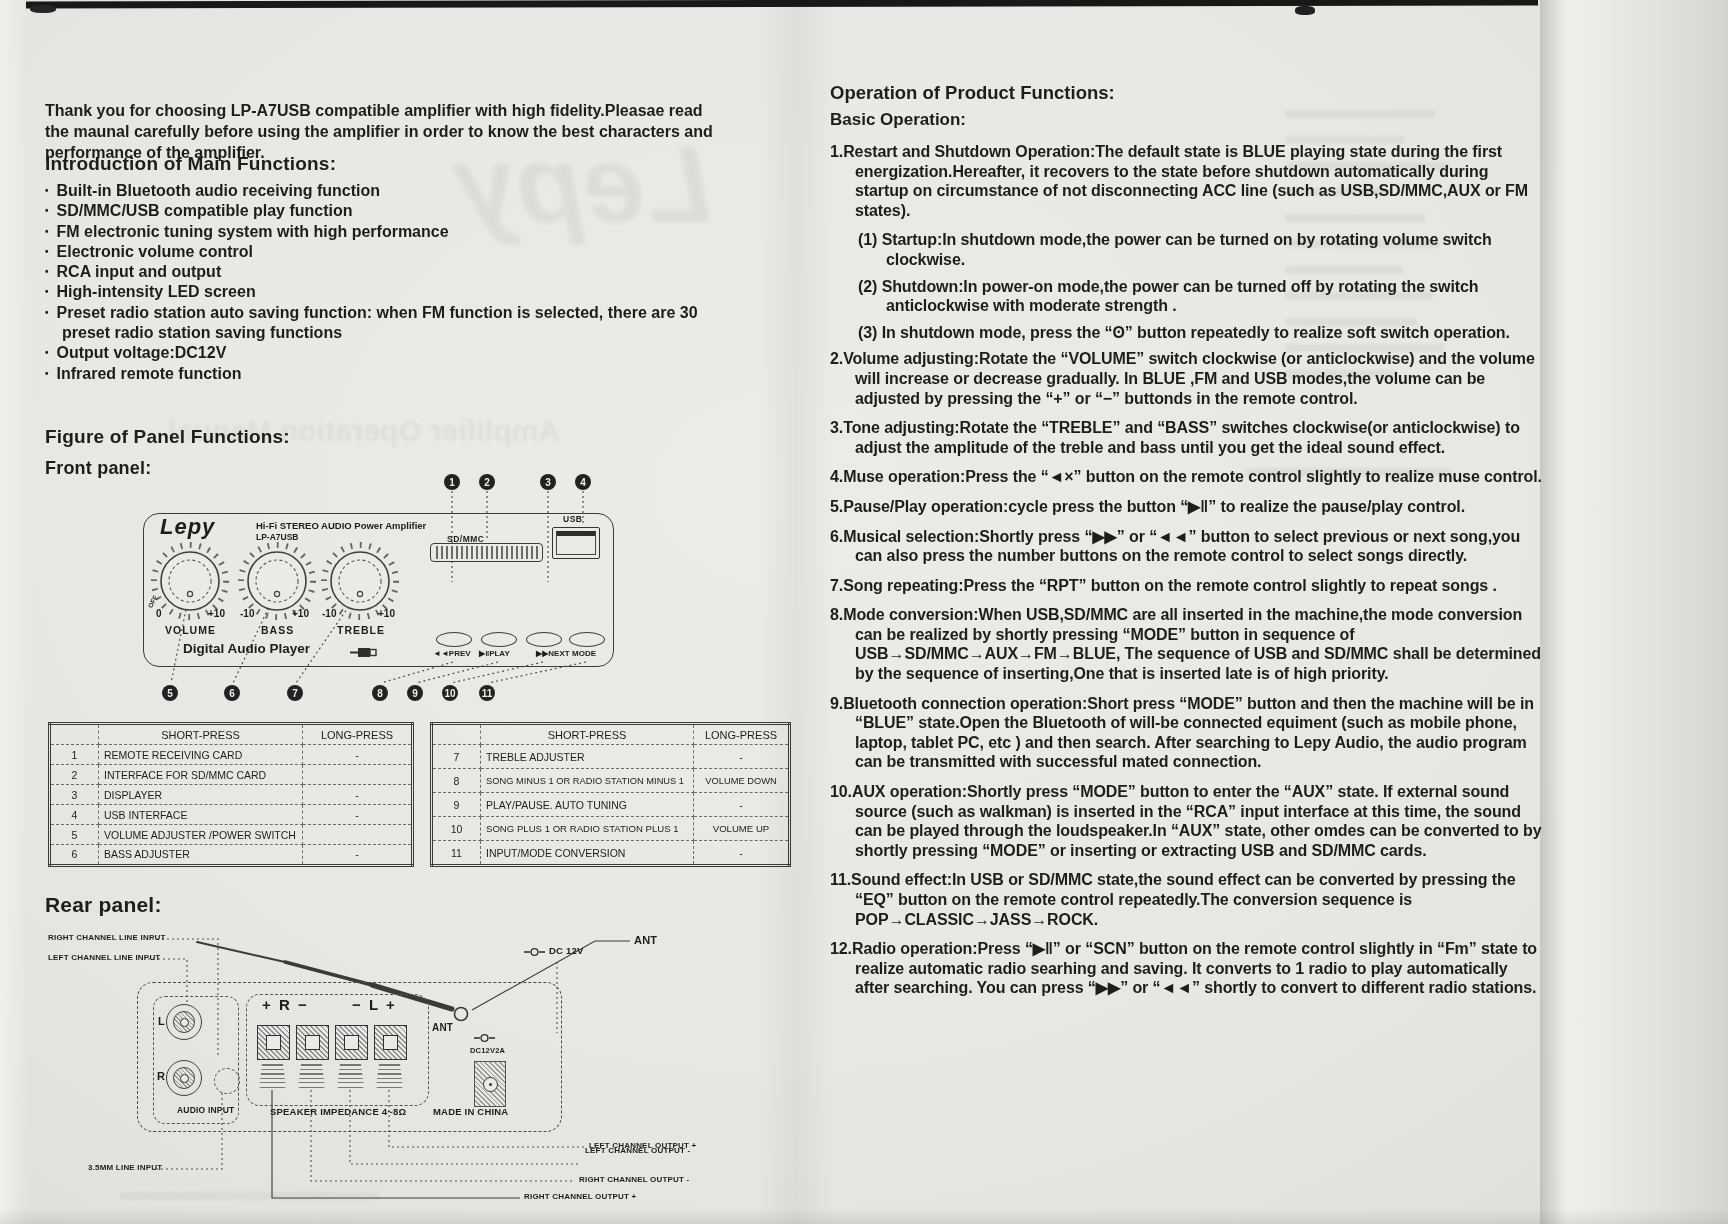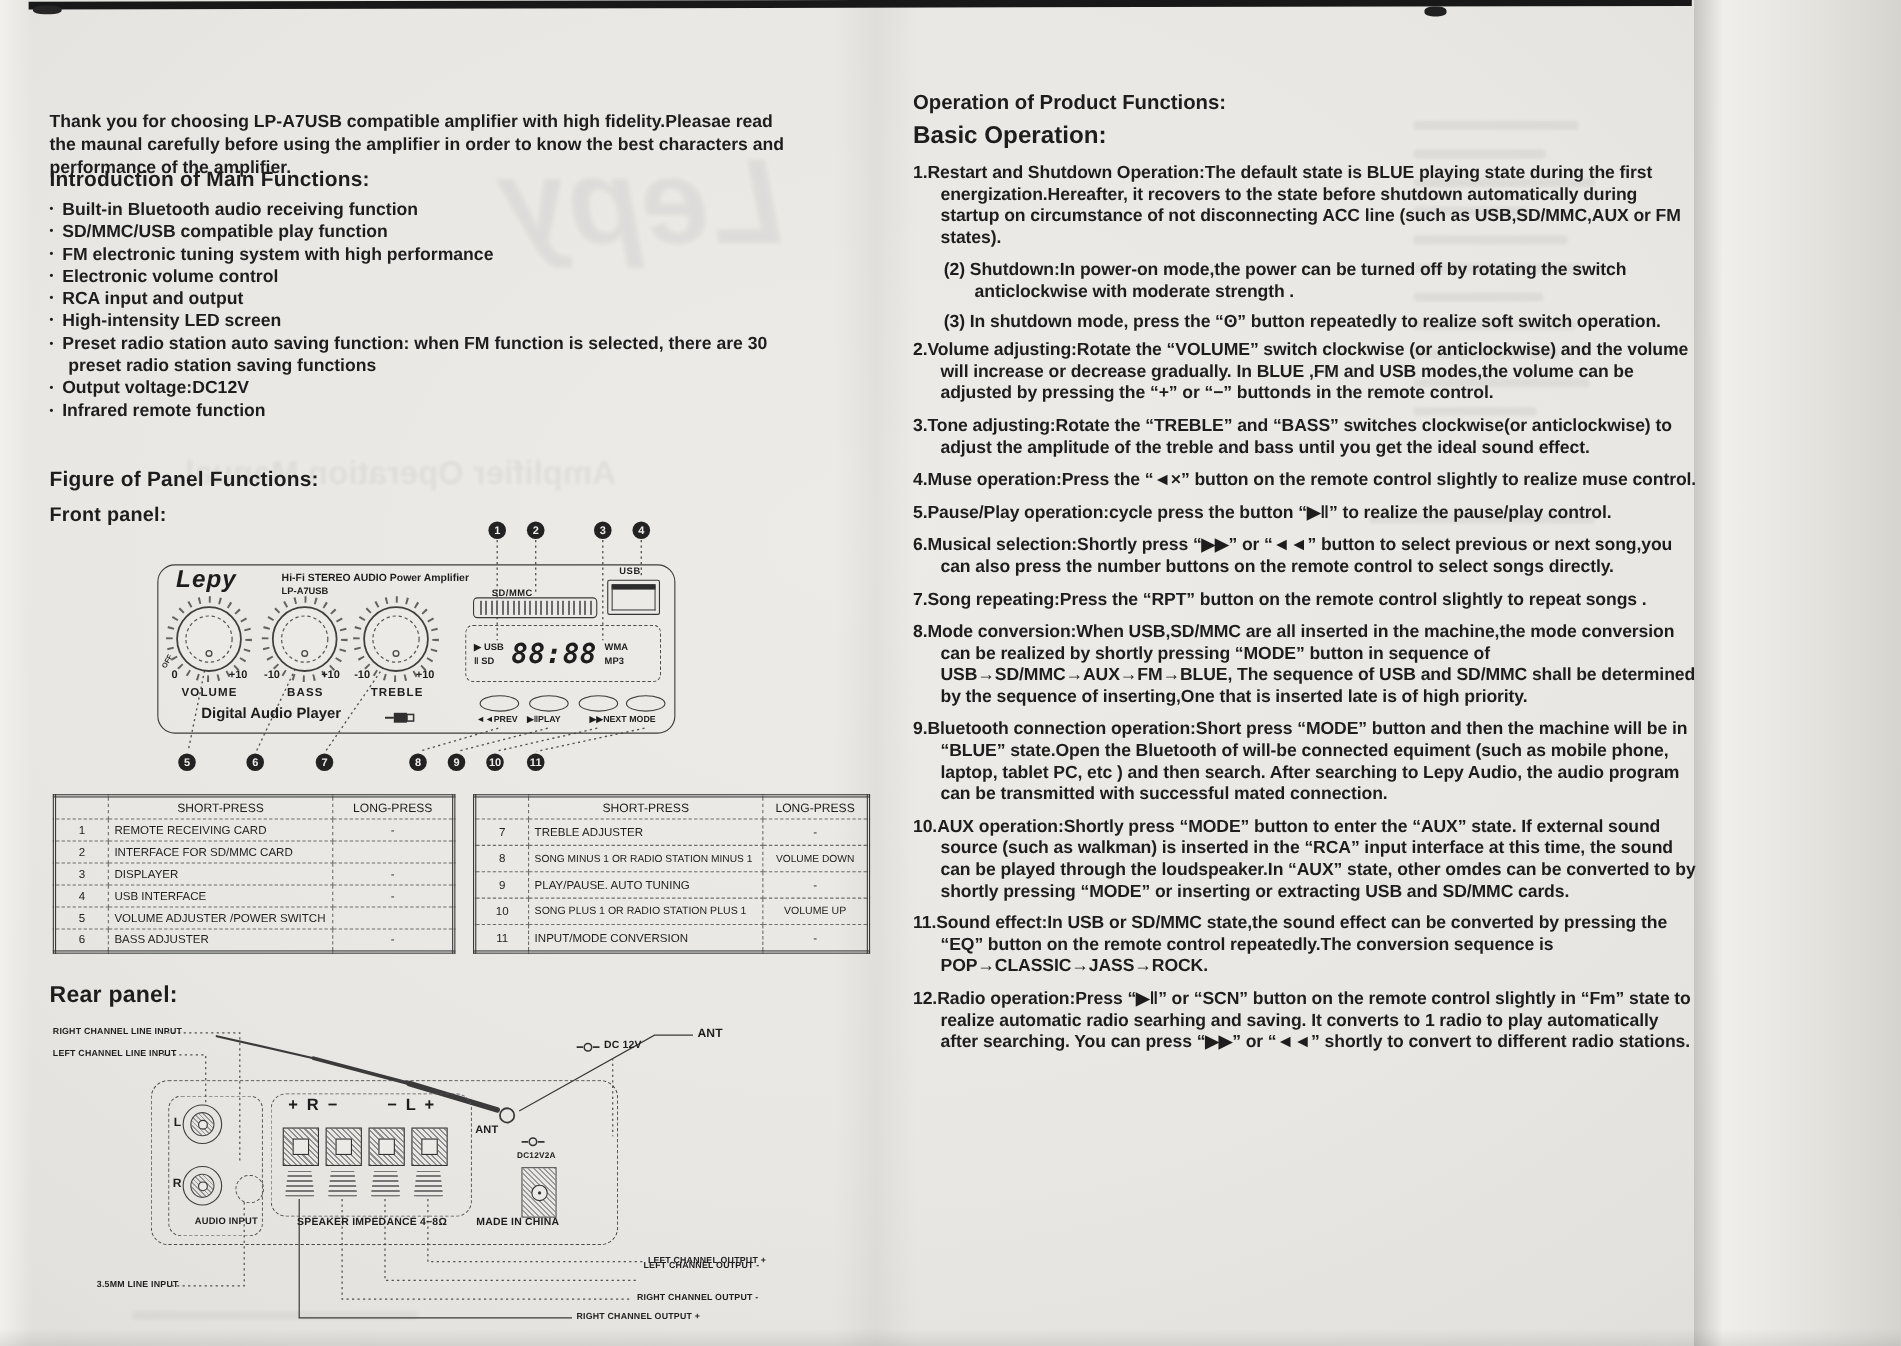--- a/index.html
+++ b/index.html
@@ -86,21 +86,21 @@
   .screw{position:absolute; width:27px; height:26px; clip-path:polygon(12% 0, 88% 0, 100% 100%, 0 100%);
         background:repeating-linear-gradient(0deg, #777 0 1.4px, #e9e8e4 1.4px 4.5px); border-radius:2px;}
   .dcjack{position:absolute; left:474px; top:131px; width:30px; height:44px; border:1px solid #555;
         background:repeating-linear-gradient(45deg,#9a9a9a 0 1.3px, #e9e8e4 1.3px 3.4px);
         display:flex; align-items:center; justify-content:center;}
   .dcjack .pin{width:13px; height:13px; border-radius:50%; background:#eceae6; border:1.3px solid #333; display:flex; align-items:center; justify-content:center;}
   .dcjack .dot{width:3px; height:3px; border-radius:50%; background:#333;}
   
   .rightcol{position:absolute; left:830px; top:82px; width:712px;}
   .rc-title{font-size:18.5px; font-weight:bold; margin:0 0 6px 0;}
-  .rc-sub{font-size:22px; font-weight:bold; margin:0 0 12px 0;}
+  .rc-sub{font-size:17px; font-weight:bold; margin:0 0 12px 0;}
   .op{font-size:16px; font-weight:bold; line-height:19.6px; padding-left:25px; text-indent:-25px; margin:0 0 10px 0; letter-spacing:-0.1px;}
   .op.sub{padding-left:56px; text-indent:-28px; margin:0 0 7px 0;}
 </style>
 </head>
 <body>
 
 <div class="page">
 
   <div class="ghost ghost-lepy">Lepy</div>
   <div class="ghost ghost-title">Amplifier Operation Manual</div>
@@ -203,37 +203,20 @@
       <rect x="20" y="3.5" width="6" height="6" fill="none" stroke="#333" stroke-width="1.4"></rect>
     </svg>
 
     <div class="fp-abs small-cap" style="left:447px; top:48px;margin-top:16px;">SD/MMC</div>
     <div class="slot"></div>
     <div class="fp-abs small-cap" style="left:563px; top:44px;">USB</div>
     <div class="usbport">
         <div class="inner"></div>
       </div>
 
-    <div class="display">
-      <div class="disp-col">
-        <span>
-          <span>▶</span>
-          <span>USB</span>
-        </span>
-        <span>
-          <span>‖</span>
-          <span>SD</span>
-        </span>
-      </div>
-      <div class="disp-time">88:88</div>
-      <div class="disp-col">
-        <span>WMA</span>
-        <span>MP3</span>
-      </div>
-    </div>
 
     <div class="oval" style="left:436px; top:162px;"></div>
     <div class="oval" style="left:481px; top:162px;"></div>
     <div class="oval" style="left:526px; top:162px;"></div>
     <div class="oval" style="left:569px; top:162px;"></div>
     <div class="btnlabel" style="left:433px; top:179px;">◄◄PREV</div>
     <div class="btnlabel" style="left:479px; top:179px;">▶‖PLAY</div>
     <div class="btnlabel" style="left:536px; top:179px;">▶▶NEXT</div>
     <div class="btnlabel" style="left:572px; top:179px;">MODE</div>
 
@@ -423,20 +406,21 @@
     <div class="r-abs" style="left:585px; top:216px;">LEFT CHANNEL OUTPUT -</div>
     <div class="r-abs" style="left:579px; top:245px;">RIGHT CHANNEL OUTPUT -</div>
     <div class="r-abs" style="left:524px; top:262px;">RIGHT CHANNEL OUTPUT +</div>
   </div>
 
   <div class="rightcol">
     <p class="rc-title">Operation of Product Functions:</p>
     <p class="rc-sub">Basic Operation:</p>
 
     <p class="op"><span>1.</span><span>Restart and Shutdown Operation:The default state is BLUE playing state during the first energization.Hereafter, it recovers to the state before shutdown automatically during startup on circumstance of not disconnecting ACC line (such as USB,SD/MMC,AUX or FM states).</span></p>
+    <p class="op sub"><span>(1)</span> <span>Startup:In shutdown mode,the power can be turned on by rotating volume switch clockwise.</span></p>
     <p class="op sub"><span>(2)</span> <span>Shutdown:In power-on mode,the power can be turned off by rotating the switch anticlockwise with moderate strength .</span></p>
     <p class="op sub"><span>(3)</span> <span>In shutdown mode, press the “ʘ” button repeatedly to realize soft switch operation.</span></p>
 
     <p class="op"><span>2.</span><span>Volume adjusting:Rotate the “VOLUME” switch clockwise (or anticlockwise) and the volume will increase or decrease gradually. In BLUE ,FM and USB modes,the volume can be adjusted by pressing the “+” or “−” buttonds in the remote control.</span></p>
     <p class="op"><span>3.</span><span>Tone adjusting:Rotate the “TREBLE” and “BASS” switches clockwise(or anticlockwise) to adjust the amplitude of the treble and bass until you get the ideal sound effect.</span></p>
     <p class="op"><span>4.</span><span>Muse operation:Press the “◄×” button on the remote control slightly to realize muse control.</span></p>
     <p class="op"><span>5.</span><span>Pause/Play operation:cycle press the button “▶‖” to realize the pause/play control.</span></p>
     <p class="op"><span>6.</span><span>Musical selection:Shortly press “▶▶” or “◄◄” button to select previous or next song,you can also press the  number buttons on the remote control to select songs directly.</span></p>
     <p class="op"><span>7.</span><span>Song repeating:Press the “RPT” button on the remote control slightly to repeat songs .</span></p>
     <p class="op"><span>8.</span><span>Mode conversion:When USB,SD/MMC are all inserted in the machine,the mode conversion can be realized by shortly pressing  “MODE” button in sequence of USB→SD/MMC→AUX→FM→BLUE, The sequence of USB and SD/MMC shall be determined by the sequence of inserting,One that is inserted late is of high priority.</span></p>

